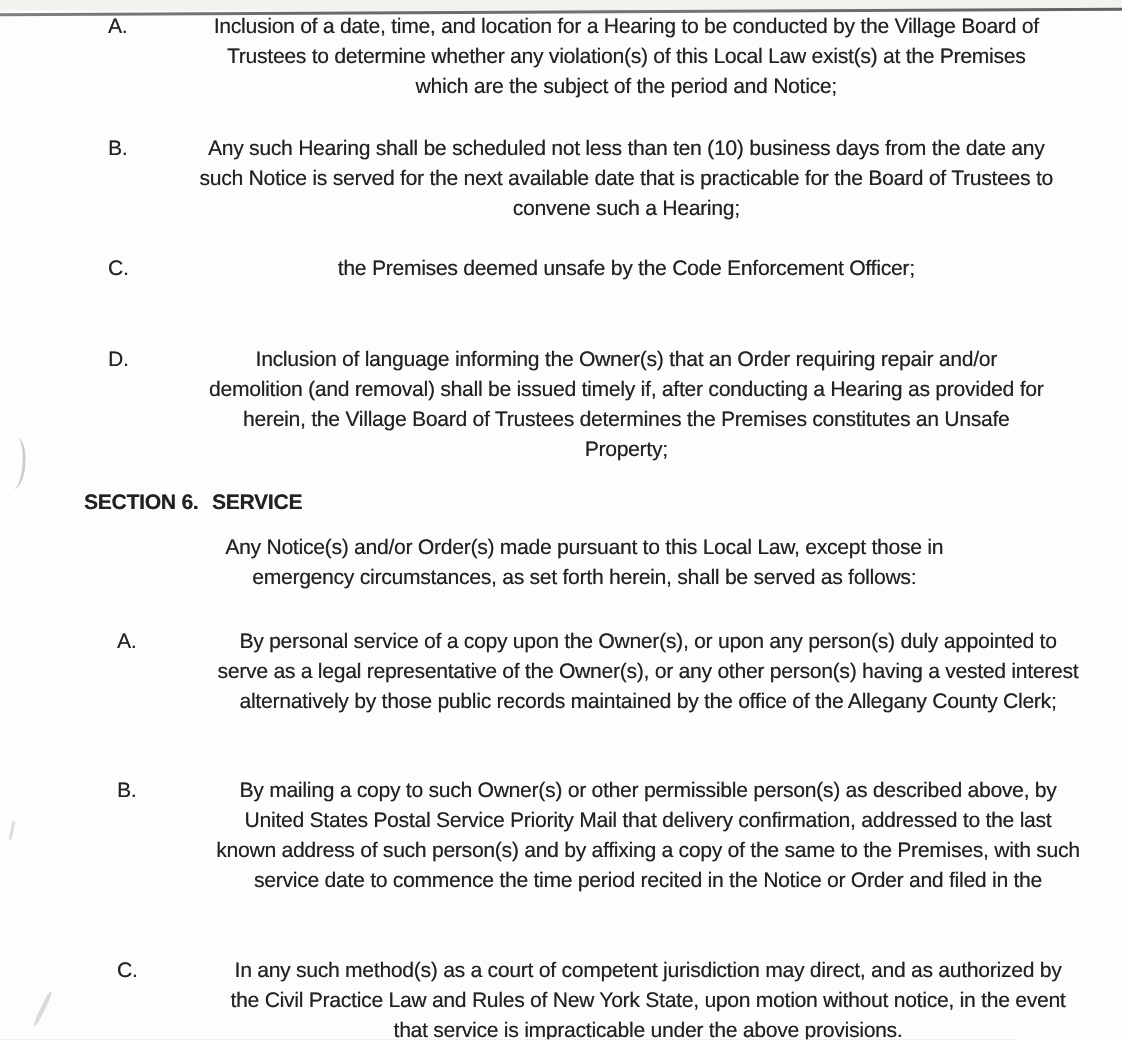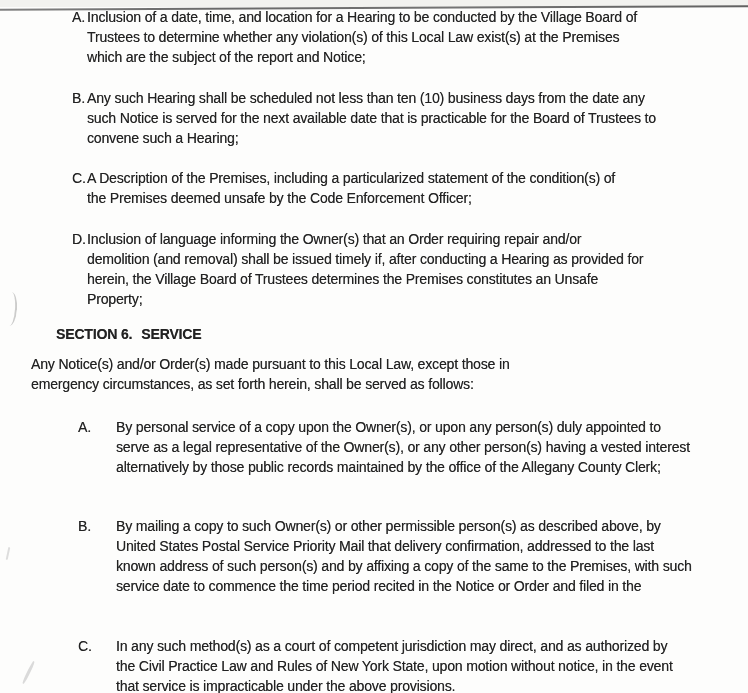--- a/index.html
+++ b/index.html
@@ -38,20 +38,21 @@
     left: 0;
     right: 0;
     font-size: 14px;
     line-height: 20px;
     letter-spacing: -0.15px;
     text-shadow: 0.2px 0.2px 0.35px rgba(20,20,20,0.55);
   }
   .line {
     white-space: nowrap;
     height: 20px;
+    text-align: center;
   }
   .item .letter {
     position: absolute;
     top: 0;
   }
   .list1 .letter { left: 72px; }
   .list1 .lines  { margin-left: 87px; }
   .list2 .letter { left: 78px; }
   .list2 .lines  { margin-left: 116px; }
   .heading {
@@ -91,37 +92,36 @@
 <div class="page">
 
   <div class="top-strip artifact"></div>
   <div class="scanline artifact"></div>
 
   <div class="block item list1" style="top:7px">
     <span class="letter">A.</span>
     <div class="lines">
       <div class="line">Inclusion of a date, time, and location for a Hearing to be conducted by the Village Board of</div>
       <div class="line">Trustees to determine whether any violation(s) of this Local Law exist(s) at the Premises</div>
-      <div class="line">which are the subject of the report and Notice;</div>
+      <div class="line">which are the subject of the period and Notice;</div>
     </div>
   </div>
 
   <div class="block item list1" style="top:88px">
     <span class="letter">B.</span>
     <div class="lines">
       <div class="line">Any such Hearing shall be scheduled not less than ten (10) business days from the date any</div>
       <div class="line">such Notice is served for the next available date that is practicable for the Board of Trustees to</div>
       <div class="line">convene such a Hearing;</div>
     </div>
   </div>
 
   <div class="block item list1" style="top:168px">
     <span class="letter">C.</span>
     <div class="lines">
-      <div class="line">A Description of the Premises, including a particularized statement of the condition(s) of</div>
       <div class="line">the Premises deemed unsafe by the Code Enforcement Officer;</div>
     </div>
   </div>
 
   <div class="block item list1" style="top:229px">
     <span class="letter">D.</span>
     <div class="lines">
       <div class="line">Inclusion of language informing the Owner(s) that an Order requiring repair and/or</div>
       <div class="line">demolition (and removal) shall be issued timely if, after conducting a Hearing as provided for</div>
       <div class="line">herein, the Village Board of Trustees determines the Premises constitutes an Unsafe</div>

